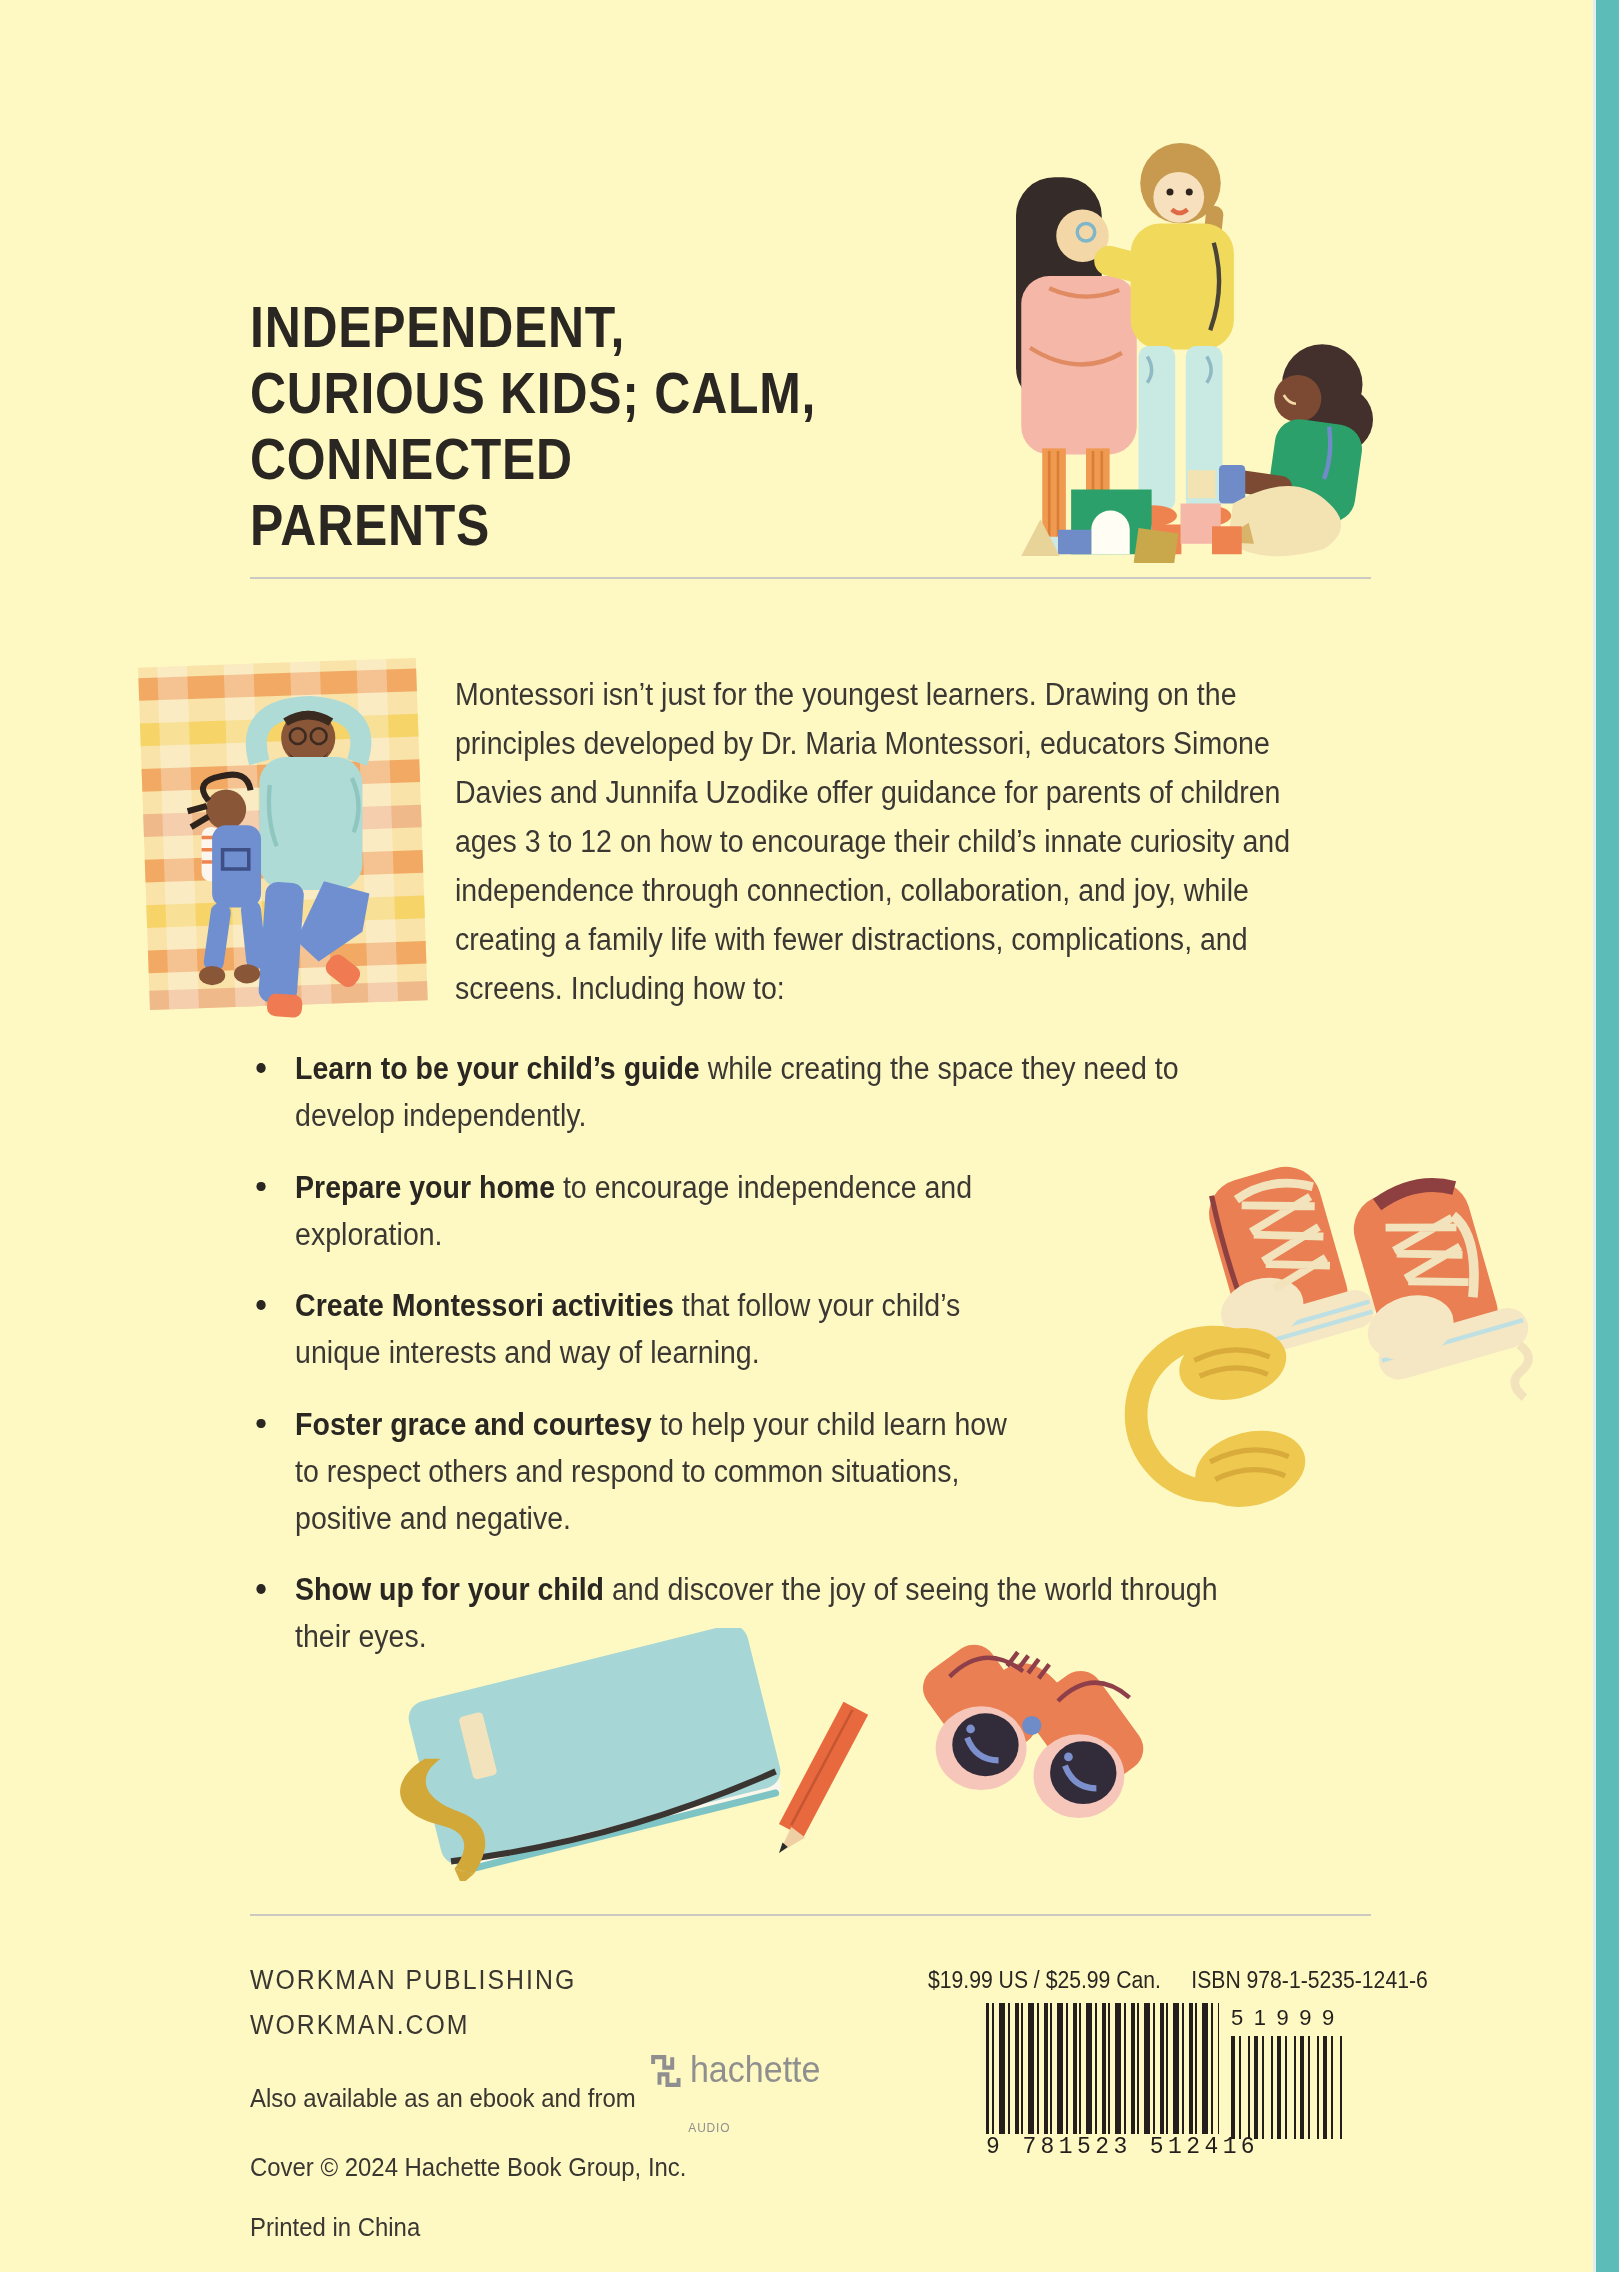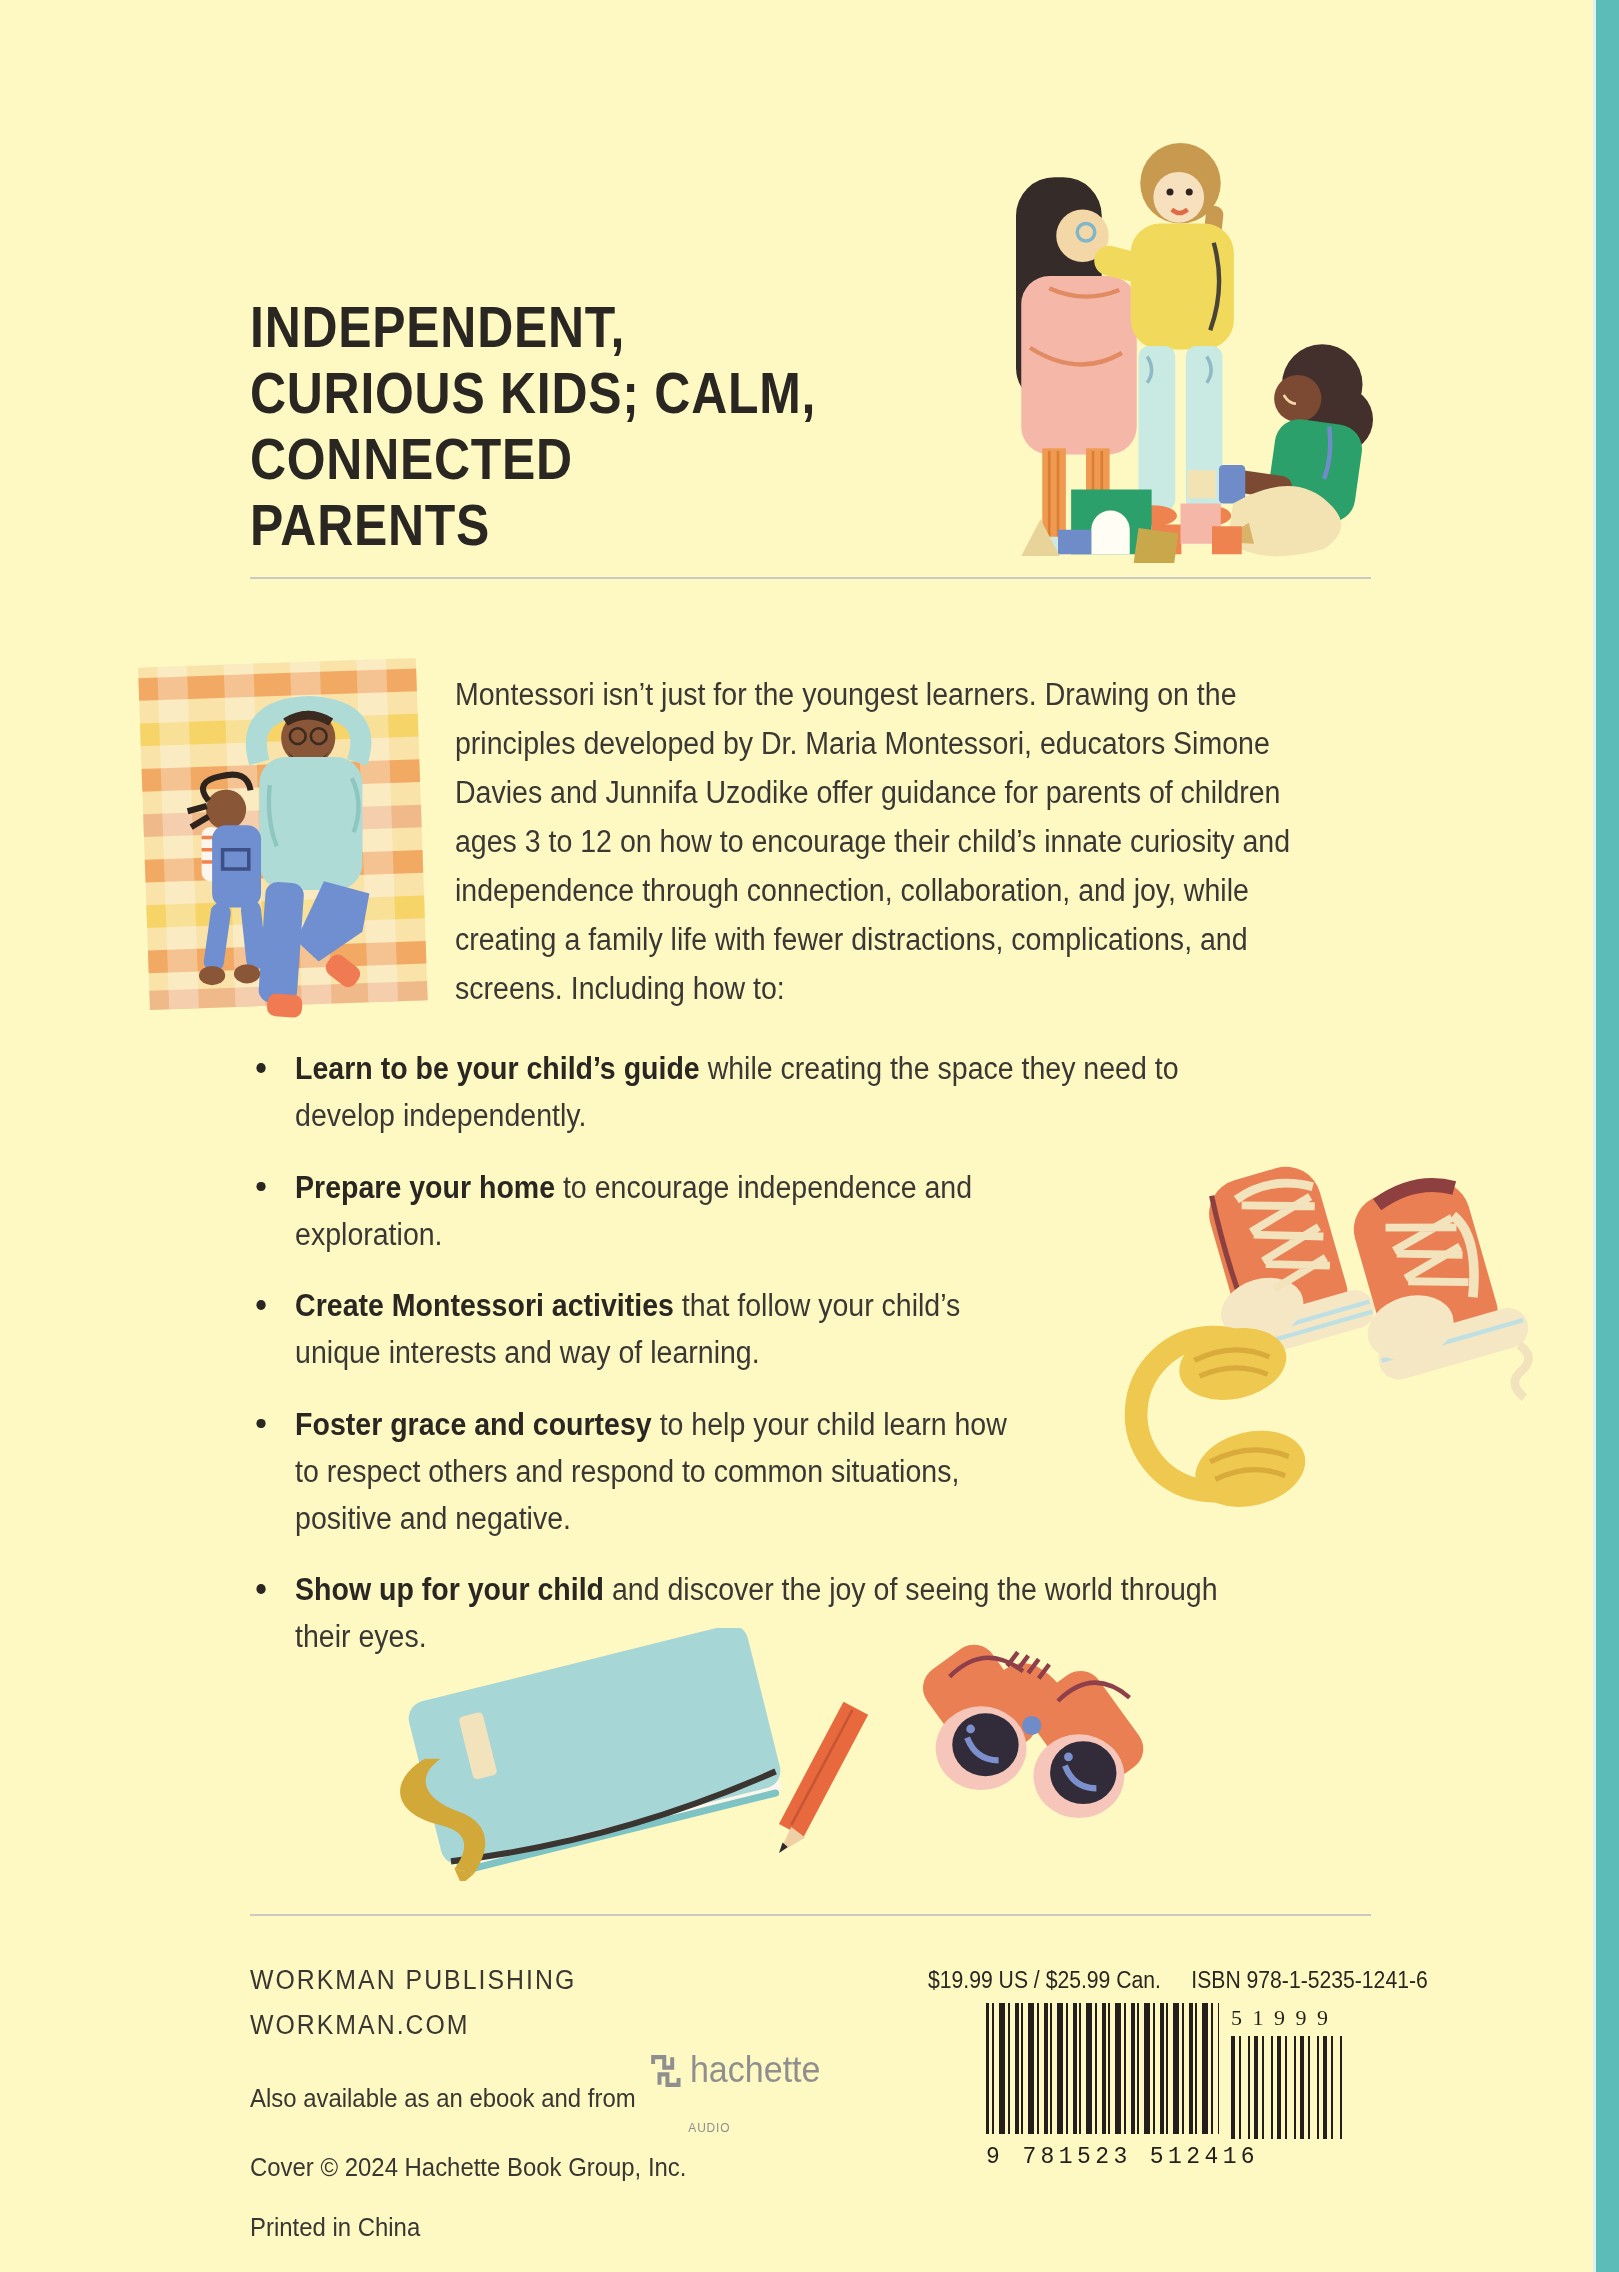--- a/index.html
+++ b/index.html
@@ -27,23 +27,23 @@
   .hachette{display:flex;align-items:flex-start;gap:7px;color:#8f8f8f;}
   .hachette .brand{font-size:37px;line-height:35px;}
   .hachette .sub{font-size:13px;letter-spacing:0.9px;margin-top:23px;margin-left:-1.7px;}
   .cover-line{margin-bottom:24.5px;}
   .price-row{position:absolute;left:928px;top:1967px;display:flex;gap:33px;font-size:23px;color:#2a2622;}
   .barcode-main{position:absolute;left:986px;top:2003px;width:233px;}
   .bars{height:131px;background:
      repeating-linear-gradient(90deg,#241f1c 0 3.5px,transparent 3.5px 6.1px,#241f1c 6.1px 7.9px,
      transparent 7.9px 13px,#241f1c 13px 19px,transparent 19px 22px,#241f1c 22px 23.6px,transparent 23.6px 29px);}
   .bc-digits{font-family:"Liberation Mono",monospace;font-size:23px;letter-spacing:4.4px;
-             color:#241f1c;margin-top:10px;white-space:nowrap;}
+             color:#241f1c;margin-top:0;white-space:nowrap;}
   .barcode-addon{position:absolute;left:1231px;top:2005px;width:114px;}
-  .addon-digits{font-family:Liberation Serif, serif;font-size:22px;letter-spacing:10.5px;color:#241f1c;}
+  .addon-digits{font-family:Liberation Sans, sans-serif;font-size:22px;letter-spacing:10.5px;color:#241f1c;}
   .bars-sm{height:103px;margin-top:5.2px;background:
      repeating-linear-gradient(90deg,#241f1c 0 4.4px,transparent 4.4px 7.9px,#241f1c 7.9px 10.5px,
      transparent 10.5px 16.6px,#241f1c 16.6px 19px,transparent 19px 23px);}
   svg{display:block;}
 </style>
 </head>
 <body>
 
 <div class="page">
 

